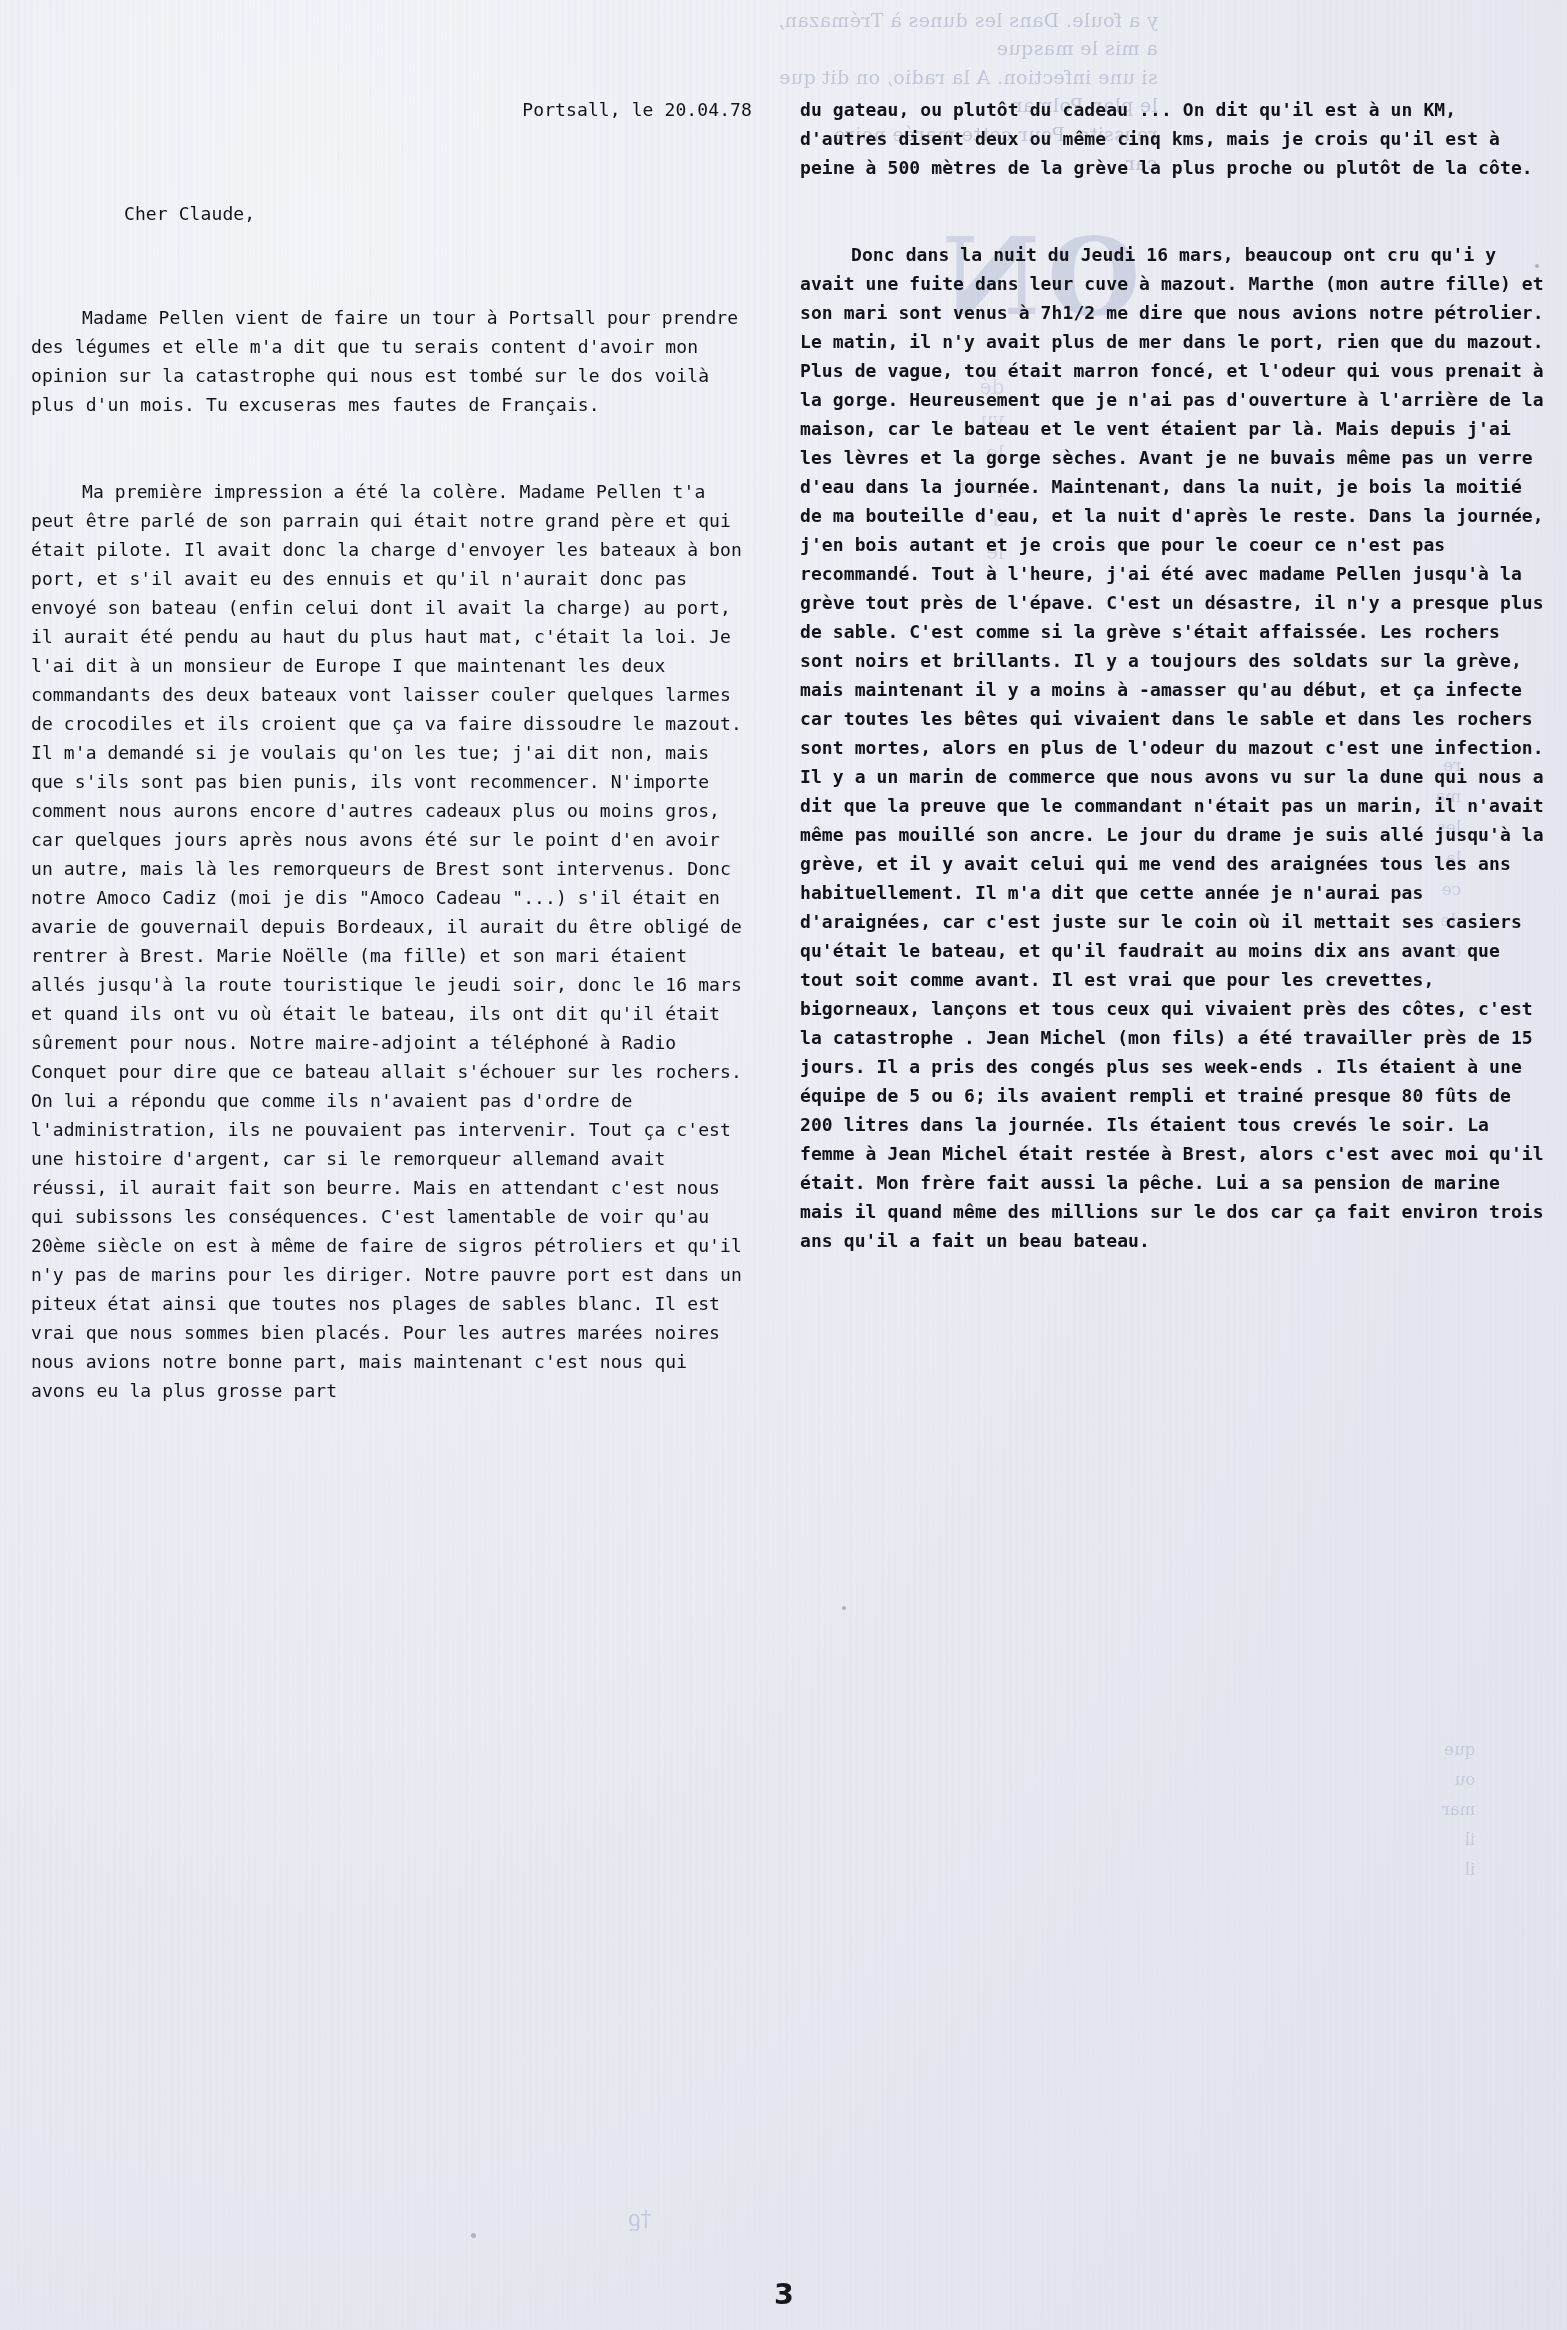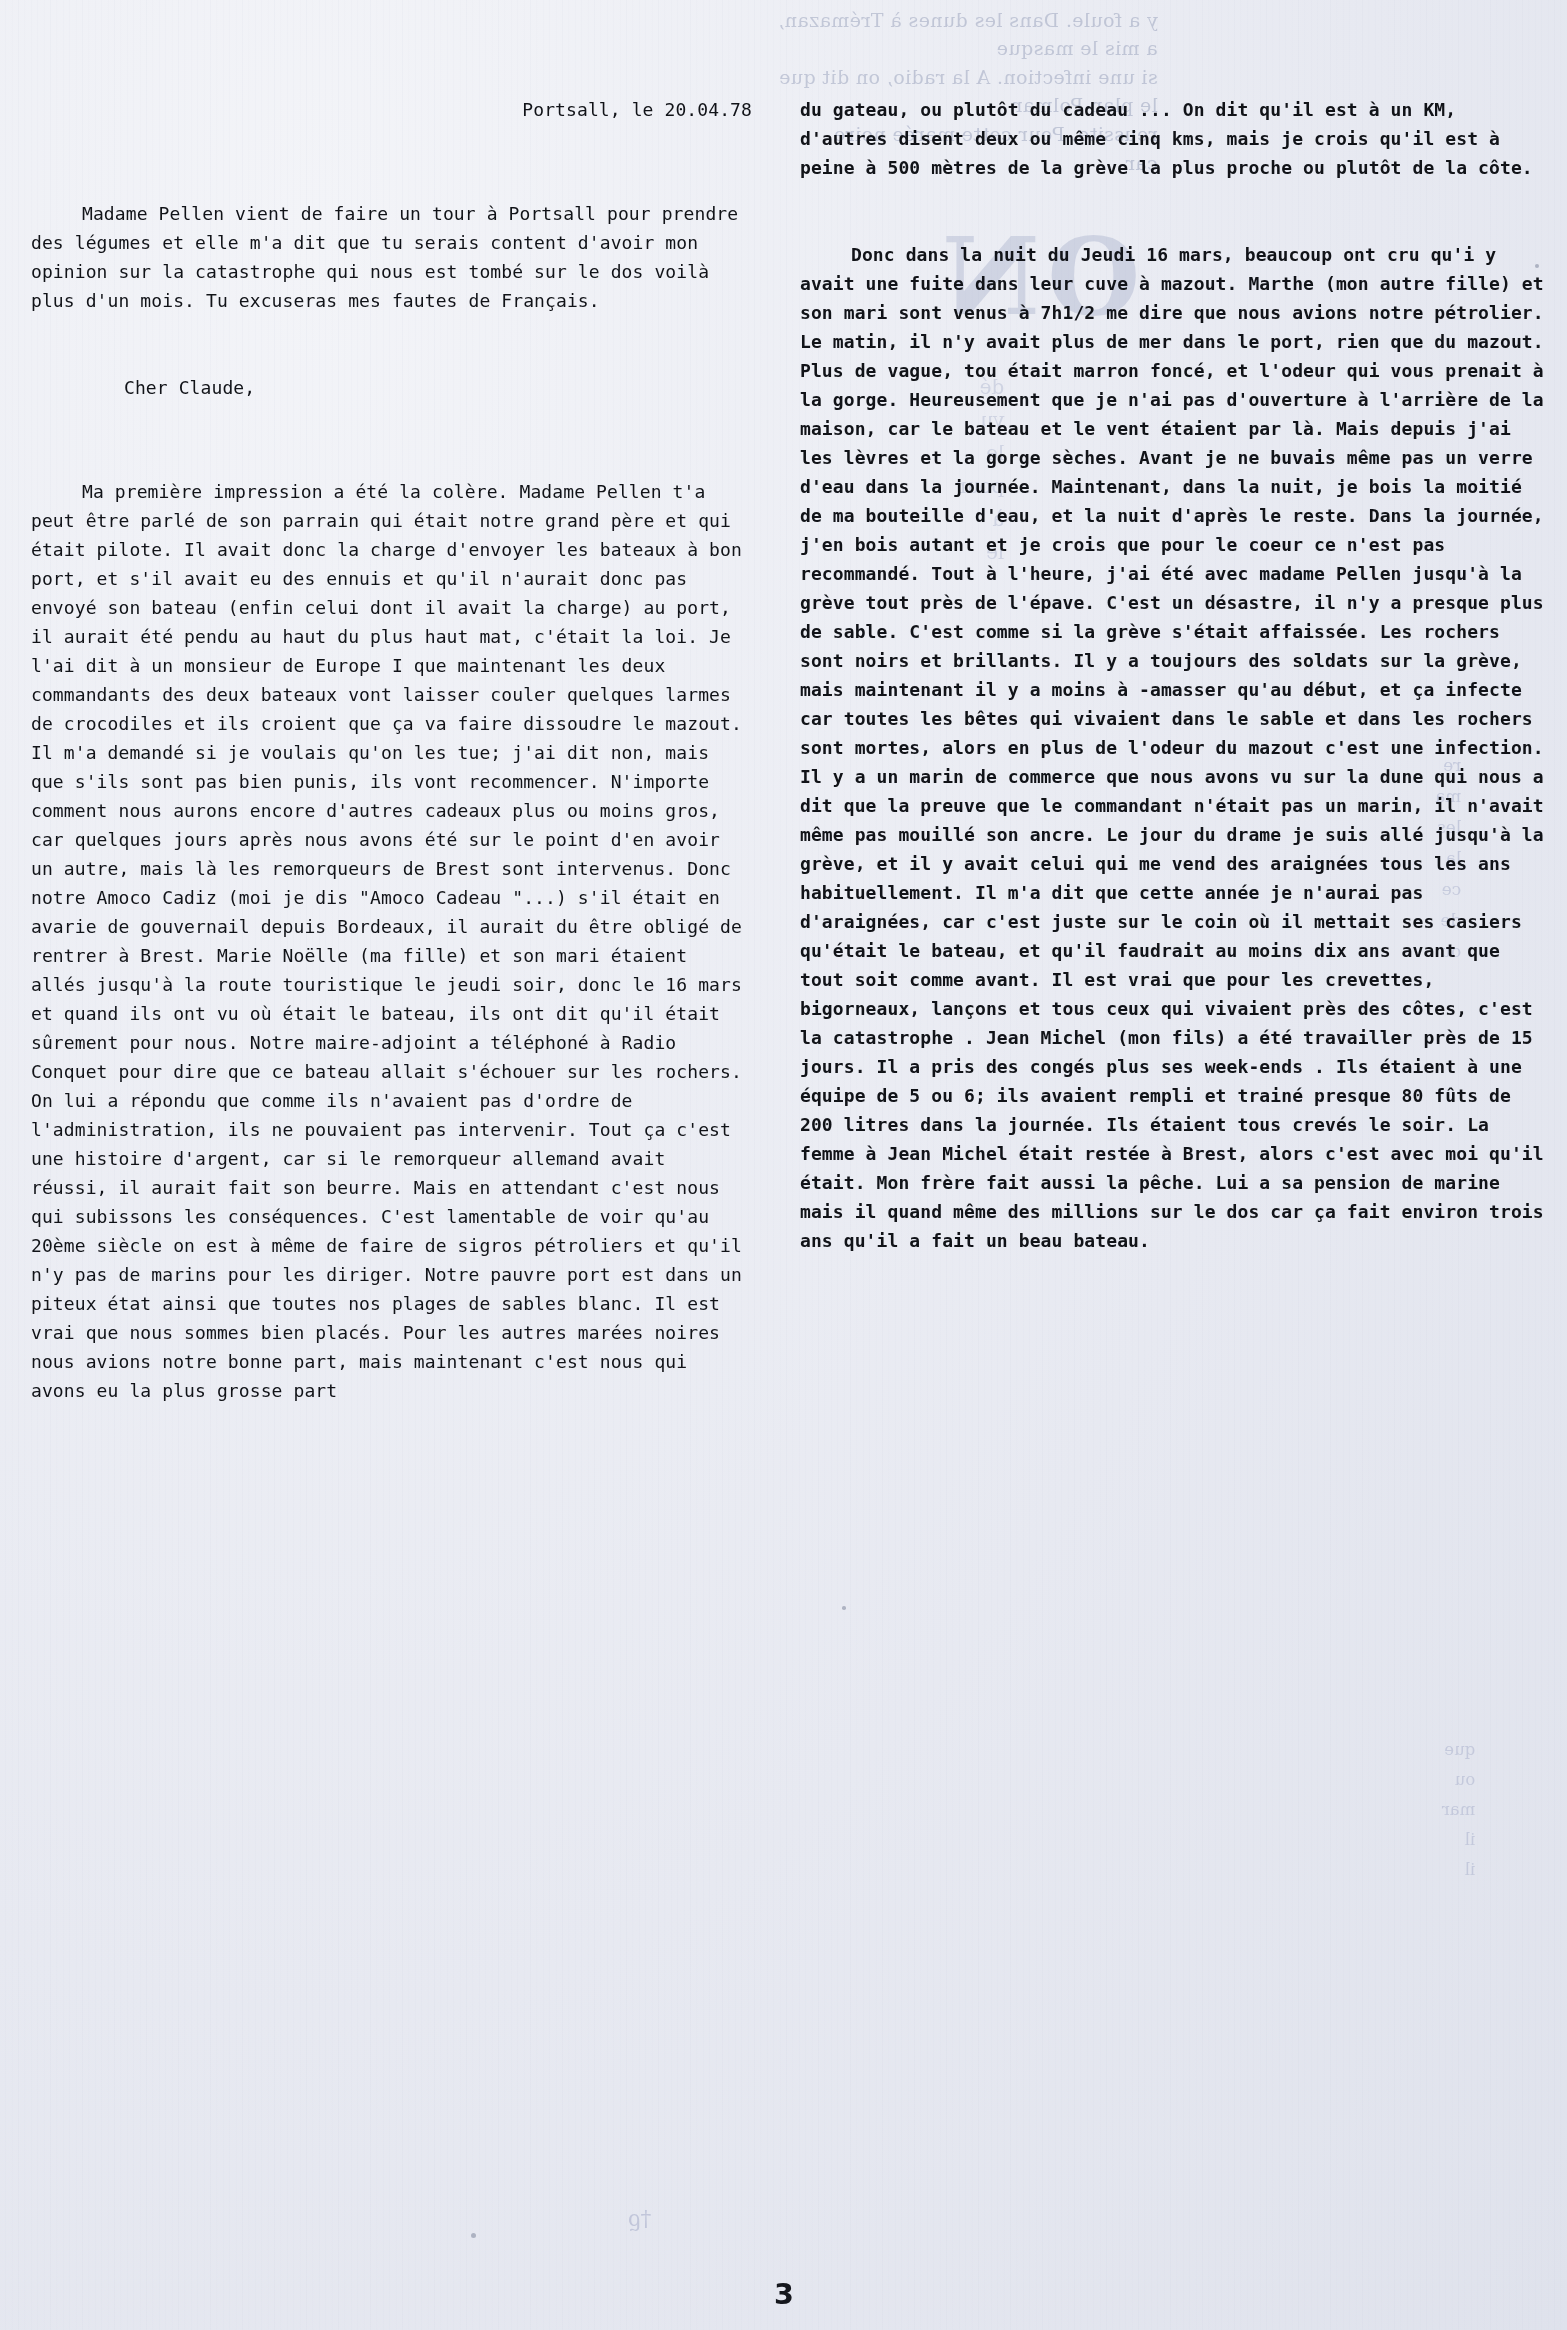--- a/index.html
+++ b/index.html
@@ -173,22 +173,22 @@
 il
 il</div>
   <div class="ghost g-num">†ϱ</div>
 
   <div class="speck" style="left:471px; top:2233px; width:5px; height:5px;"></div>
   <div class="speck" style="left:842px; top:1606px; width:3.6px; height:3.6px;"></div>
   <div class="speck" style="left:1535px; top:264px; width:4.3px; height:4.3px;"></div>
 
   <div class="col" id="col-left">
     <div class="para heading">Portsall, le 20.04.78</div>
+    <div class="para salutation">Cher Claude,</div>
     <div class="para indent">Madame Pellen vient de faire un tour à Portsall pour prendre des légumes et elle m'a dit que tu serais content d'avoir mon opinion sur la catastrophe qui nous est tombé sur le dos voilà plus d'un mois. Tu excuseras mes fautes de Français.</div>
-    <div class="para salutation">Cher Claude,</div>
     <div class="para indent">Ma première impression a été la colère. Madame Pellen t'a peut être parlé de son parrain qui était notre grand père et qui était pilote. Il avait donc la charge d'envoyer les bateaux à bon port, et s'il avait eu des ennuis et qu'il n'aurait donc pas envoyé son bateau (enfin celui dont il avait la charge) au port, il aurait été pendu au haut du plus haut mat, c'était la loi. Je l'ai dit à un monsieur de Europe I que maintenant les deux commandants des deux bateaux vont laisser couler quelques larmes de crocodiles et ils croient que ça va faire dissoudre le mazout. Il m'a demandé si je voulais qu'on les tue; j'ai dit non, mais que s'ils sont pas bien punis, ils vont recommencer. N'importe comment nous aurons encore d'autres cadeaux plus ou moins gros, car quelques jours après nous avons été sur le point d'en avoir un autre, mais là les remorqueurs de Brest sont intervenus. Donc notre Amoco Cadiz (moi je dis "Amoco Cadeau "...) s'il était en avarie de gouvernail depuis Bordeaux, il aurait du être obligé de rentrer à Brest. Marie Noëlle (ma fille) et son mari étaient allés jusqu'à la route touristique le jeudi soir, donc le 16 mars et quand ils ont vu où était le bateau, ils ont dit qu'il était sûrement pour nous. Notre maire-adjoint a téléphoné à Radio Conquet pour dire que ce bateau allait s'échouer sur les rochers. On lui a répondu que comme ils n'avaient pas d'ordre de l'administration, ils ne pouvaient pas intervenir. Tout ça c'est une histoire d'argent, car si le remorqueur allemand avait réussi, il aurait fait son beurre. Mais en attendant c'est nous qui subissons les conséquences. C'est lamentable de voir qu'au 20ème siècle on est à même de faire de sigros pétroliers et qu'il n'y pas de marins pour les diriger. Notre pauvre port est dans un piteux état ainsi que toutes nos plages de sables blanc. Il est vrai que nous sommes bien placés. Pour les autres marées noires nous avions notre bonne part, mais maintenant c'est nous qui avons eu la plus grosse part</div>
   </div>
 
   <div class="col" id="col-right">
     <div class="para">du gateau, ou plutôt du cadeau ... On dit qu'il est à un KM, d'autres disent deux ou même cinq kms, mais je crois qu'il est à peine à 500 mètres de la grève la plus proche ou plutôt de la côte.</div>
     <div class="para indent">Donc dans la nuit du Jeudi 16 mars, beaucoup ont cru qu'i y avait une fuite dans leur cuve à mazout. Marthe (mon autre fille) et son mari sont venus à 7h1/2 me dire que nous avions notre pétrolier. Le matin, il n'y avait plus de mer dans le port, rien que du mazout. Plus de vague, tou était marron foncé, et l'odeur qui vous prenait à la gorge. Heureusement que je n'ai pas d'ouverture à l'arrière de la maison, car le bateau et le vent étaient par là. Mais depuis j'ai les lèvres et la gorge sèches. Avant je ne buvais même pas un verre d'eau dans la journée. Maintenant, dans la nuit, je bois la moitié de ma bouteille d'eau, et la nuit d'après le reste. Dans la journée, j'en bois autant et je crois que pour le coeur ce n'est pas recommandé. Tout à l'heure, j'ai été avec madame Pellen jusqu'à la grève tout près de l'épave. C'est un désastre, il n'y a presque plus de sable. C'est comme si la grève s'était affaissée. Les rochers sont noirs et brillants. Il y a toujours des soldats sur la grève, mais maintenant il y a moins à -amasser qu'au début, et ça infecte car toutes les bêtes qui vivaient dans le sable et dans les rochers sont mortes, alors en plus de l'odeur du mazout c'est une infection. Il y a un marin de commerce que nous avons vu sur la dune qui nous a dit que la preuve que le commandant n'était pas un marin, il n'avait même pas mouillé son ancre. Le jour du drame je suis allé jusqu'à la grève, et il y avait celui qui me vend des araignées tous les ans habituellement. Il m'a dit que cette année je n'aurai pas d'araignées, car c'est juste sur le coin où il mettait ses casiers qu'était le bateau, et qu'il faudrait au moins dix ans avant que tout soit comme avant. Il est vrai que pour les crevettes, bigorneaux, lançons et tous ceux qui vivaient près des côtes, c'est la catastrophe . Jean Michel (mon fils) a été travailler près de 15 jours. Il a pris des congés plus ses week-ends . Ils étaient à une équipe de 5 ou 6; ils avaient rempli et trainé presque 80 fûts de 200 litres dans la journée. Ils étaient tous crevés le soir. La femme à Jean Michel était restée à Brest, alors c'est avec moi qu'il était. Mon frère fait aussi la pêche. Lui a sa pension de marine mais il quand même des millions sur le dos car ça fait environ trois ans qu'il a fait un beau bateau.</div>
   </div>
 
   <div id="page-number">3</div>
 </div>

